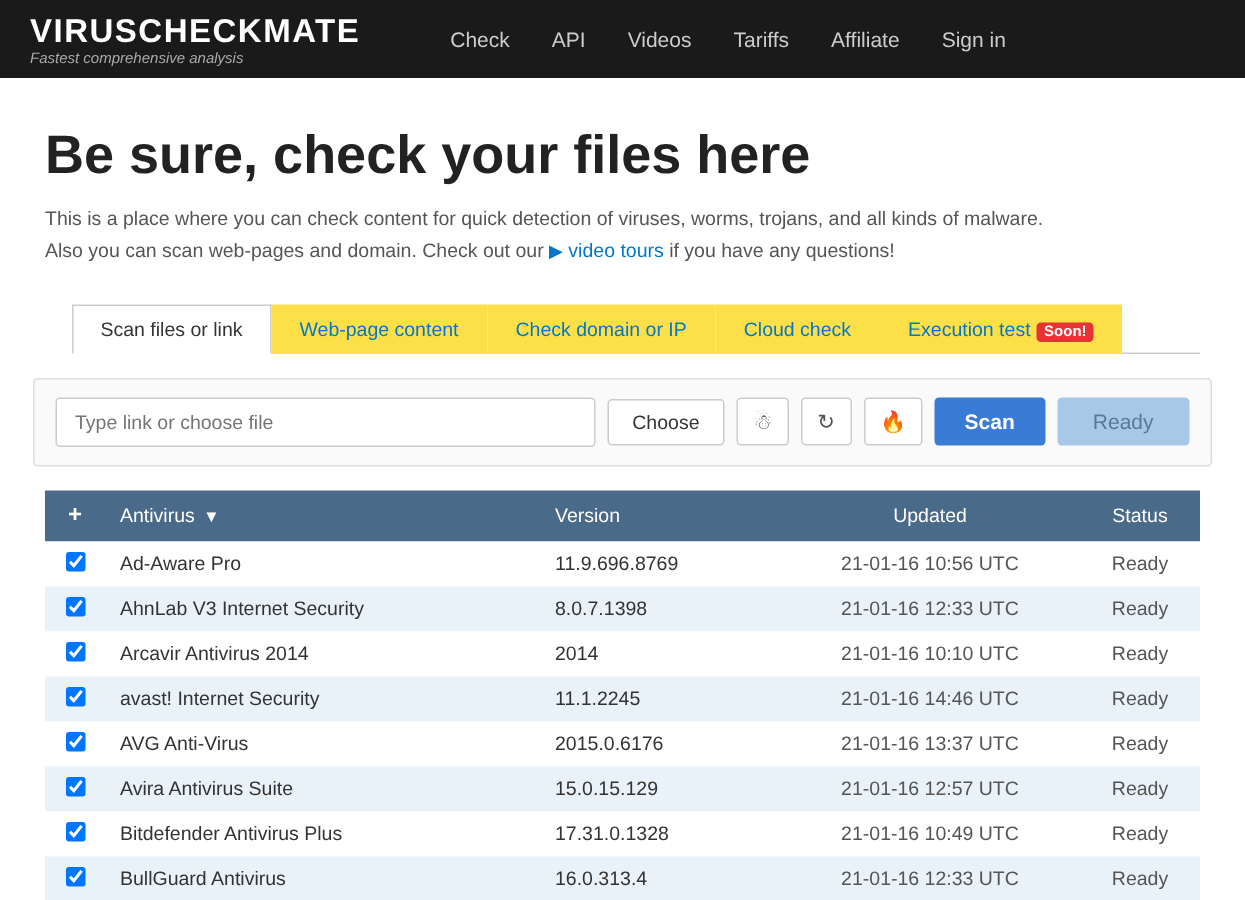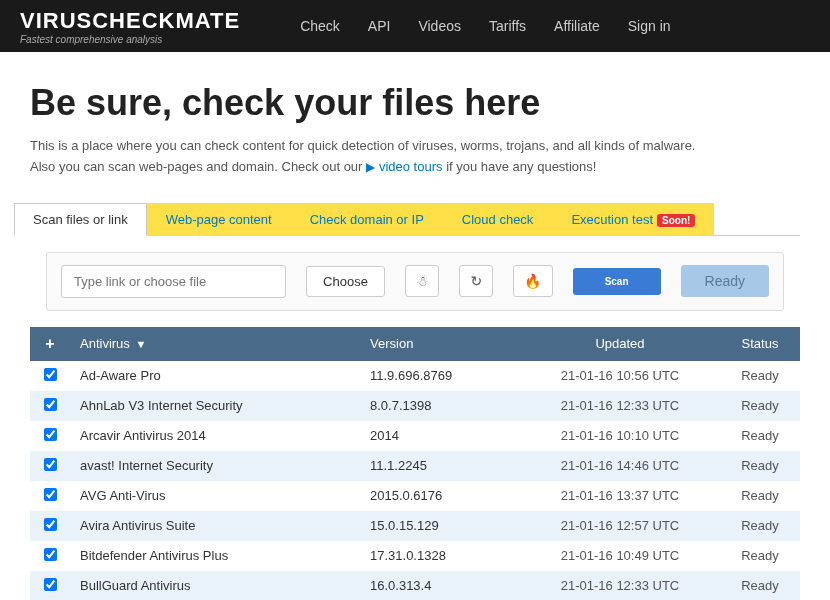--- a/index.html
+++ b/index.html
@@ -21,21 +21,21 @@
     .nav a { color: #ccc; text-decoration: none; font-size: 14px; }
 
     
     .hero { padding: 30px 30px 10px 30px; }
     .hero h1 { font-size: 36px; font-weight: bold; color: #222; margin-bottom: 12px; }
     .hero p { font-size: 13px; color: #555; line-height: 1.6; }
     .hero p a { color: #0077cc; text-decoration: none; }
     .video-icon { color: #0077cc; font-size: 12px; }
 
     
-    .tabs-area { padding: 14px 30px 0 14px; text-align: right; }
+    .tabs-area { padding: 14px 30px 0 48px; text-align: right; }
     .tabs { display: flex; border-bottom: 1px solid #ccc; gap: 0; }
     .tab {
       padding: 8px 18px;
       font-size: 13px;
       cursor: pointer;
       color: #0077cc;
       border: 1px solid transparent;
       border-bottom: none;
       text-decoration: none;
       background: #fde047;
@@ -54,24 +54,24 @@
       color: #fff;
       font-size: 10px;
       padding: 1px 5px;
       border-radius: 3px;
       margin-left: 4px;
       font-weight: bold;
     }
 
     
     .search-area {
-      margin: 16px 46px;
+      margin: 16px 22px;
       display: flex;
       align-items: center;
-      gap: 20px;
+      gap: 8px;
       border: 1px solid #ddd;
       padding: 12px 14px;
       border-radius: 3px;
       background: #fafafa;
     }
     .search-input {
       flex: 1;
       border: 1px solid #ccc;
       padding: 8px 12px;
       font-size: 13px;
@@ -94,23 +94,23 @@
       padding: 7px 10px;
       cursor: pointer;
       font-size: 14px;
       border-radius: 3px;
       color: #555;
     }
     .btn-scan {
       background: #3a7bd5;
       color: #fff;
       border: none;
-      padding: 8px 32px;
-      cursor: pointer;
-      font-size: 10px;
+      padding: 8px 20px;
+      cursor: pointer;
+      font-size: 14px;
       font-weight: bold;
       border-radius: 3px;
     }
     .btn-ready {
       background: #a8c8e8;
       color: #5a7a9a;
       border: none;
       padding: 8px 24px;
       cursor: pointer;
       font-size: 14px;

